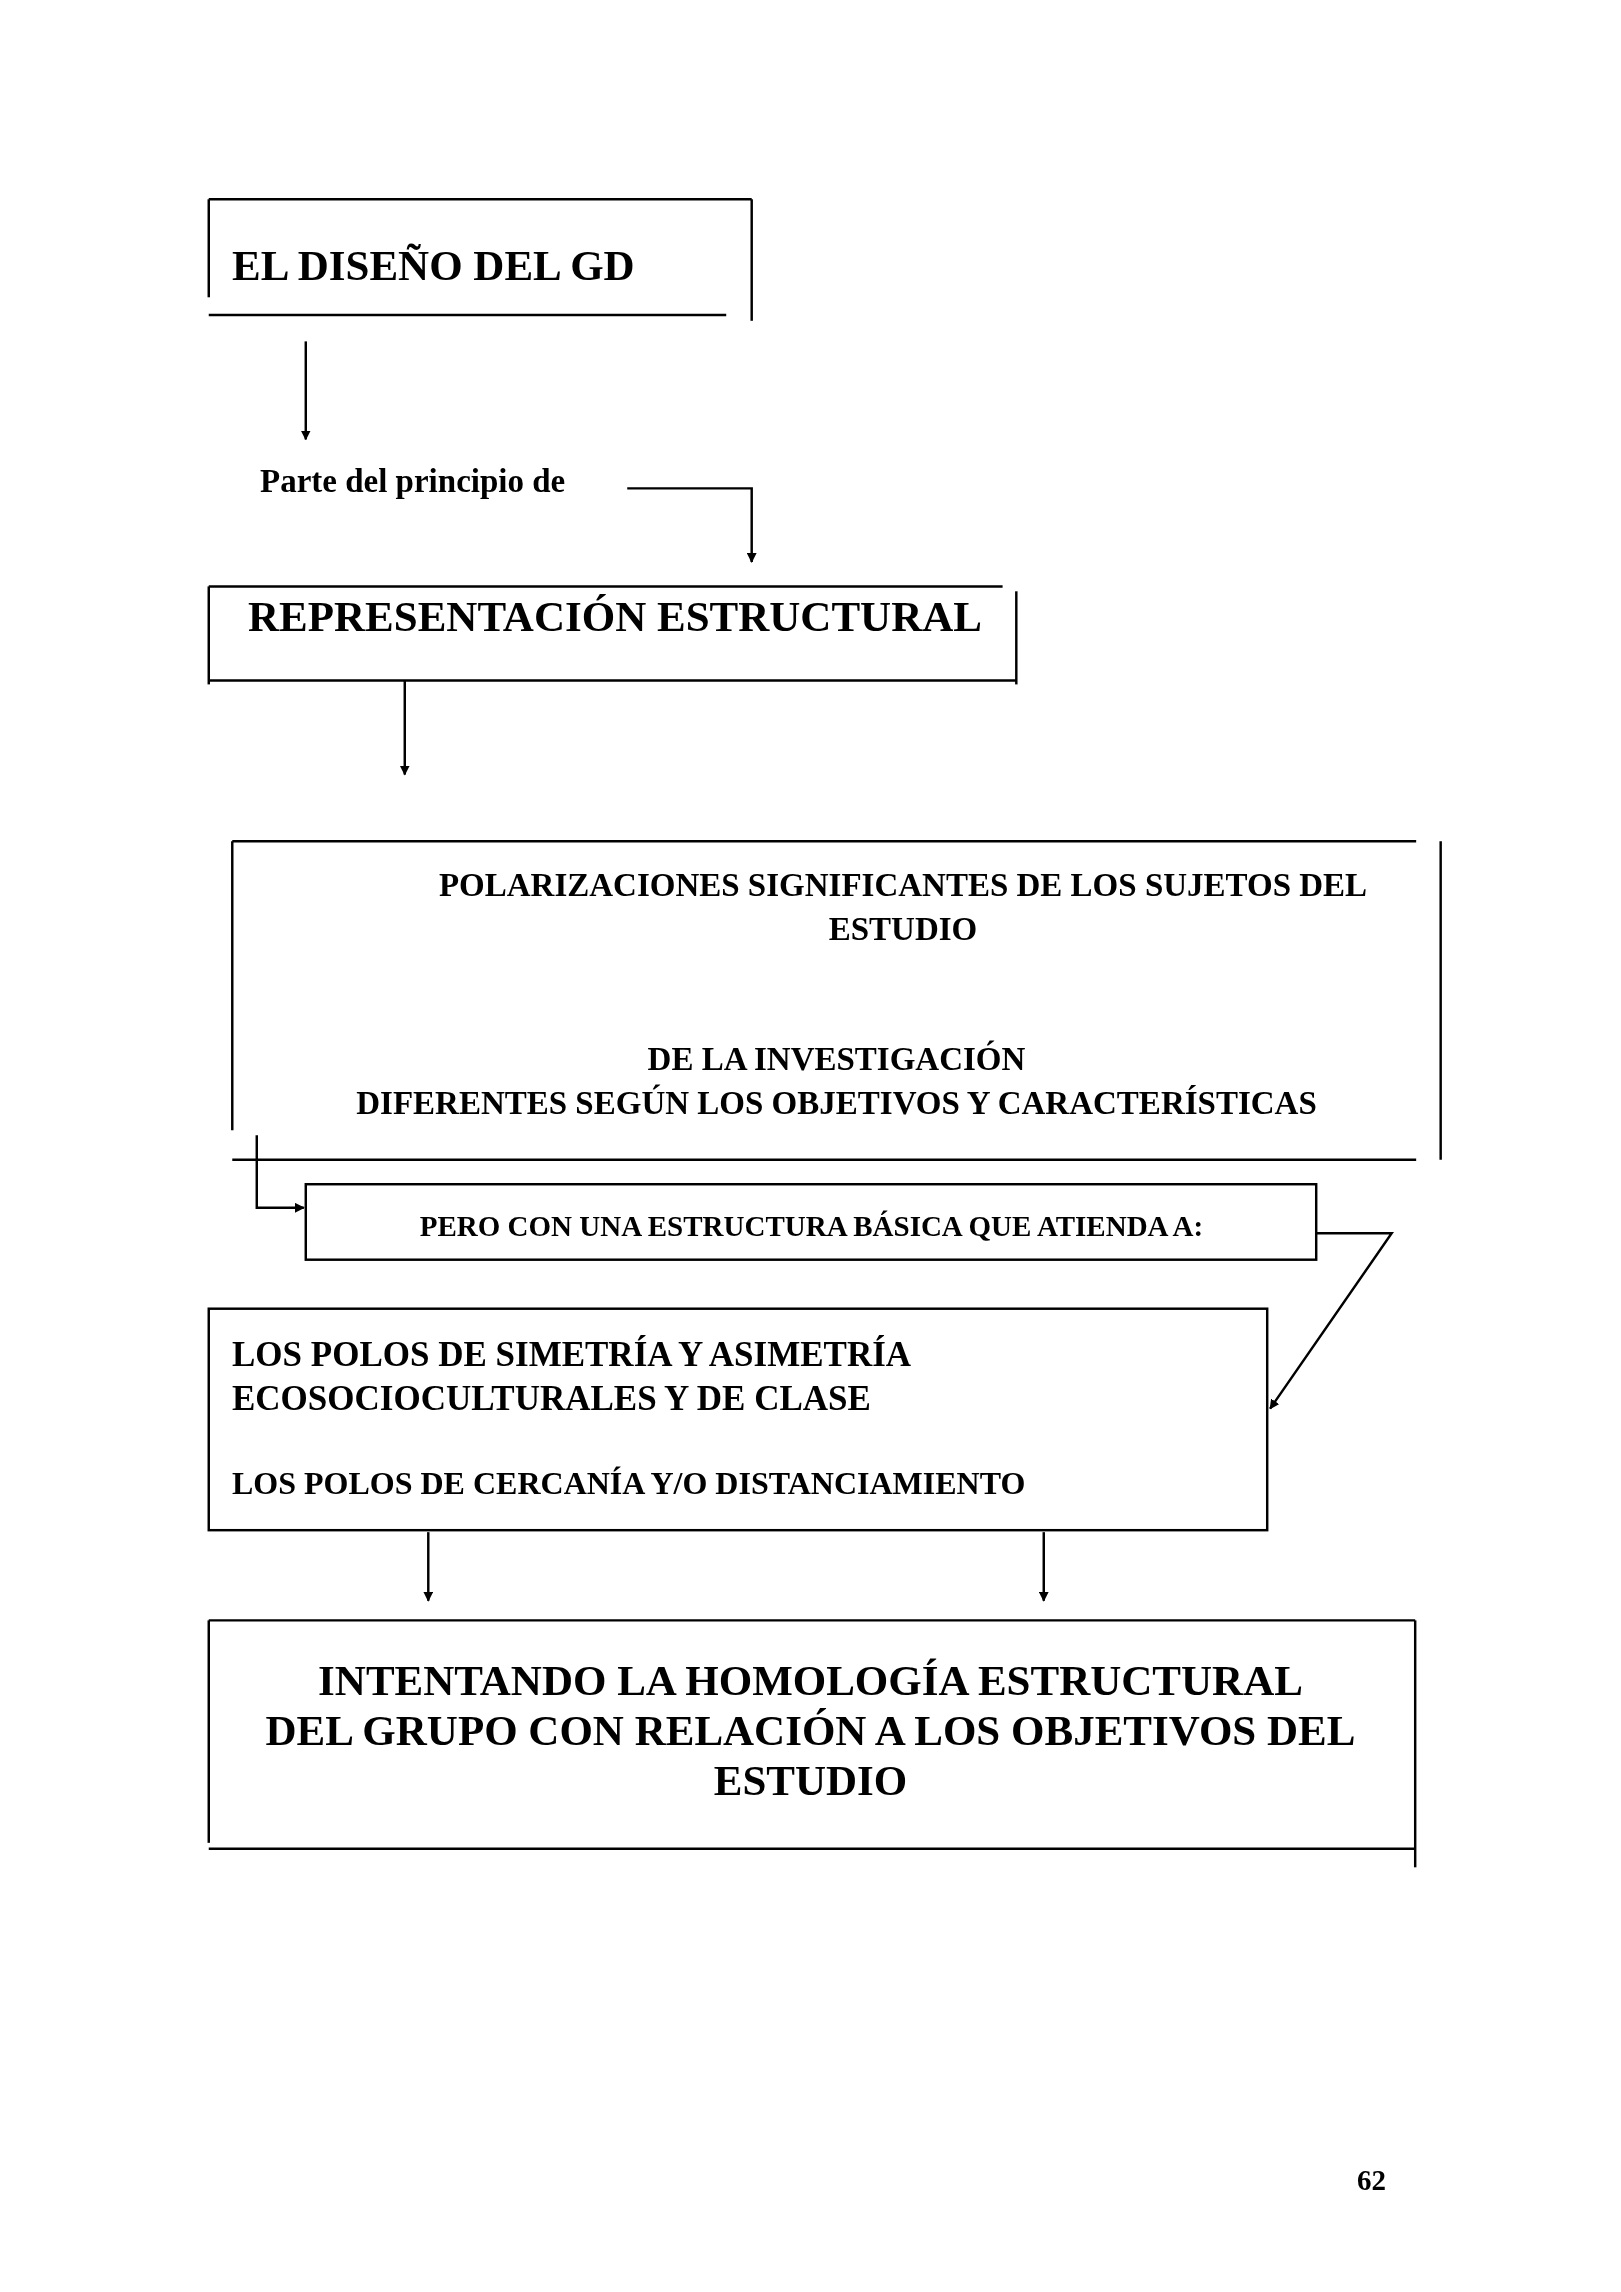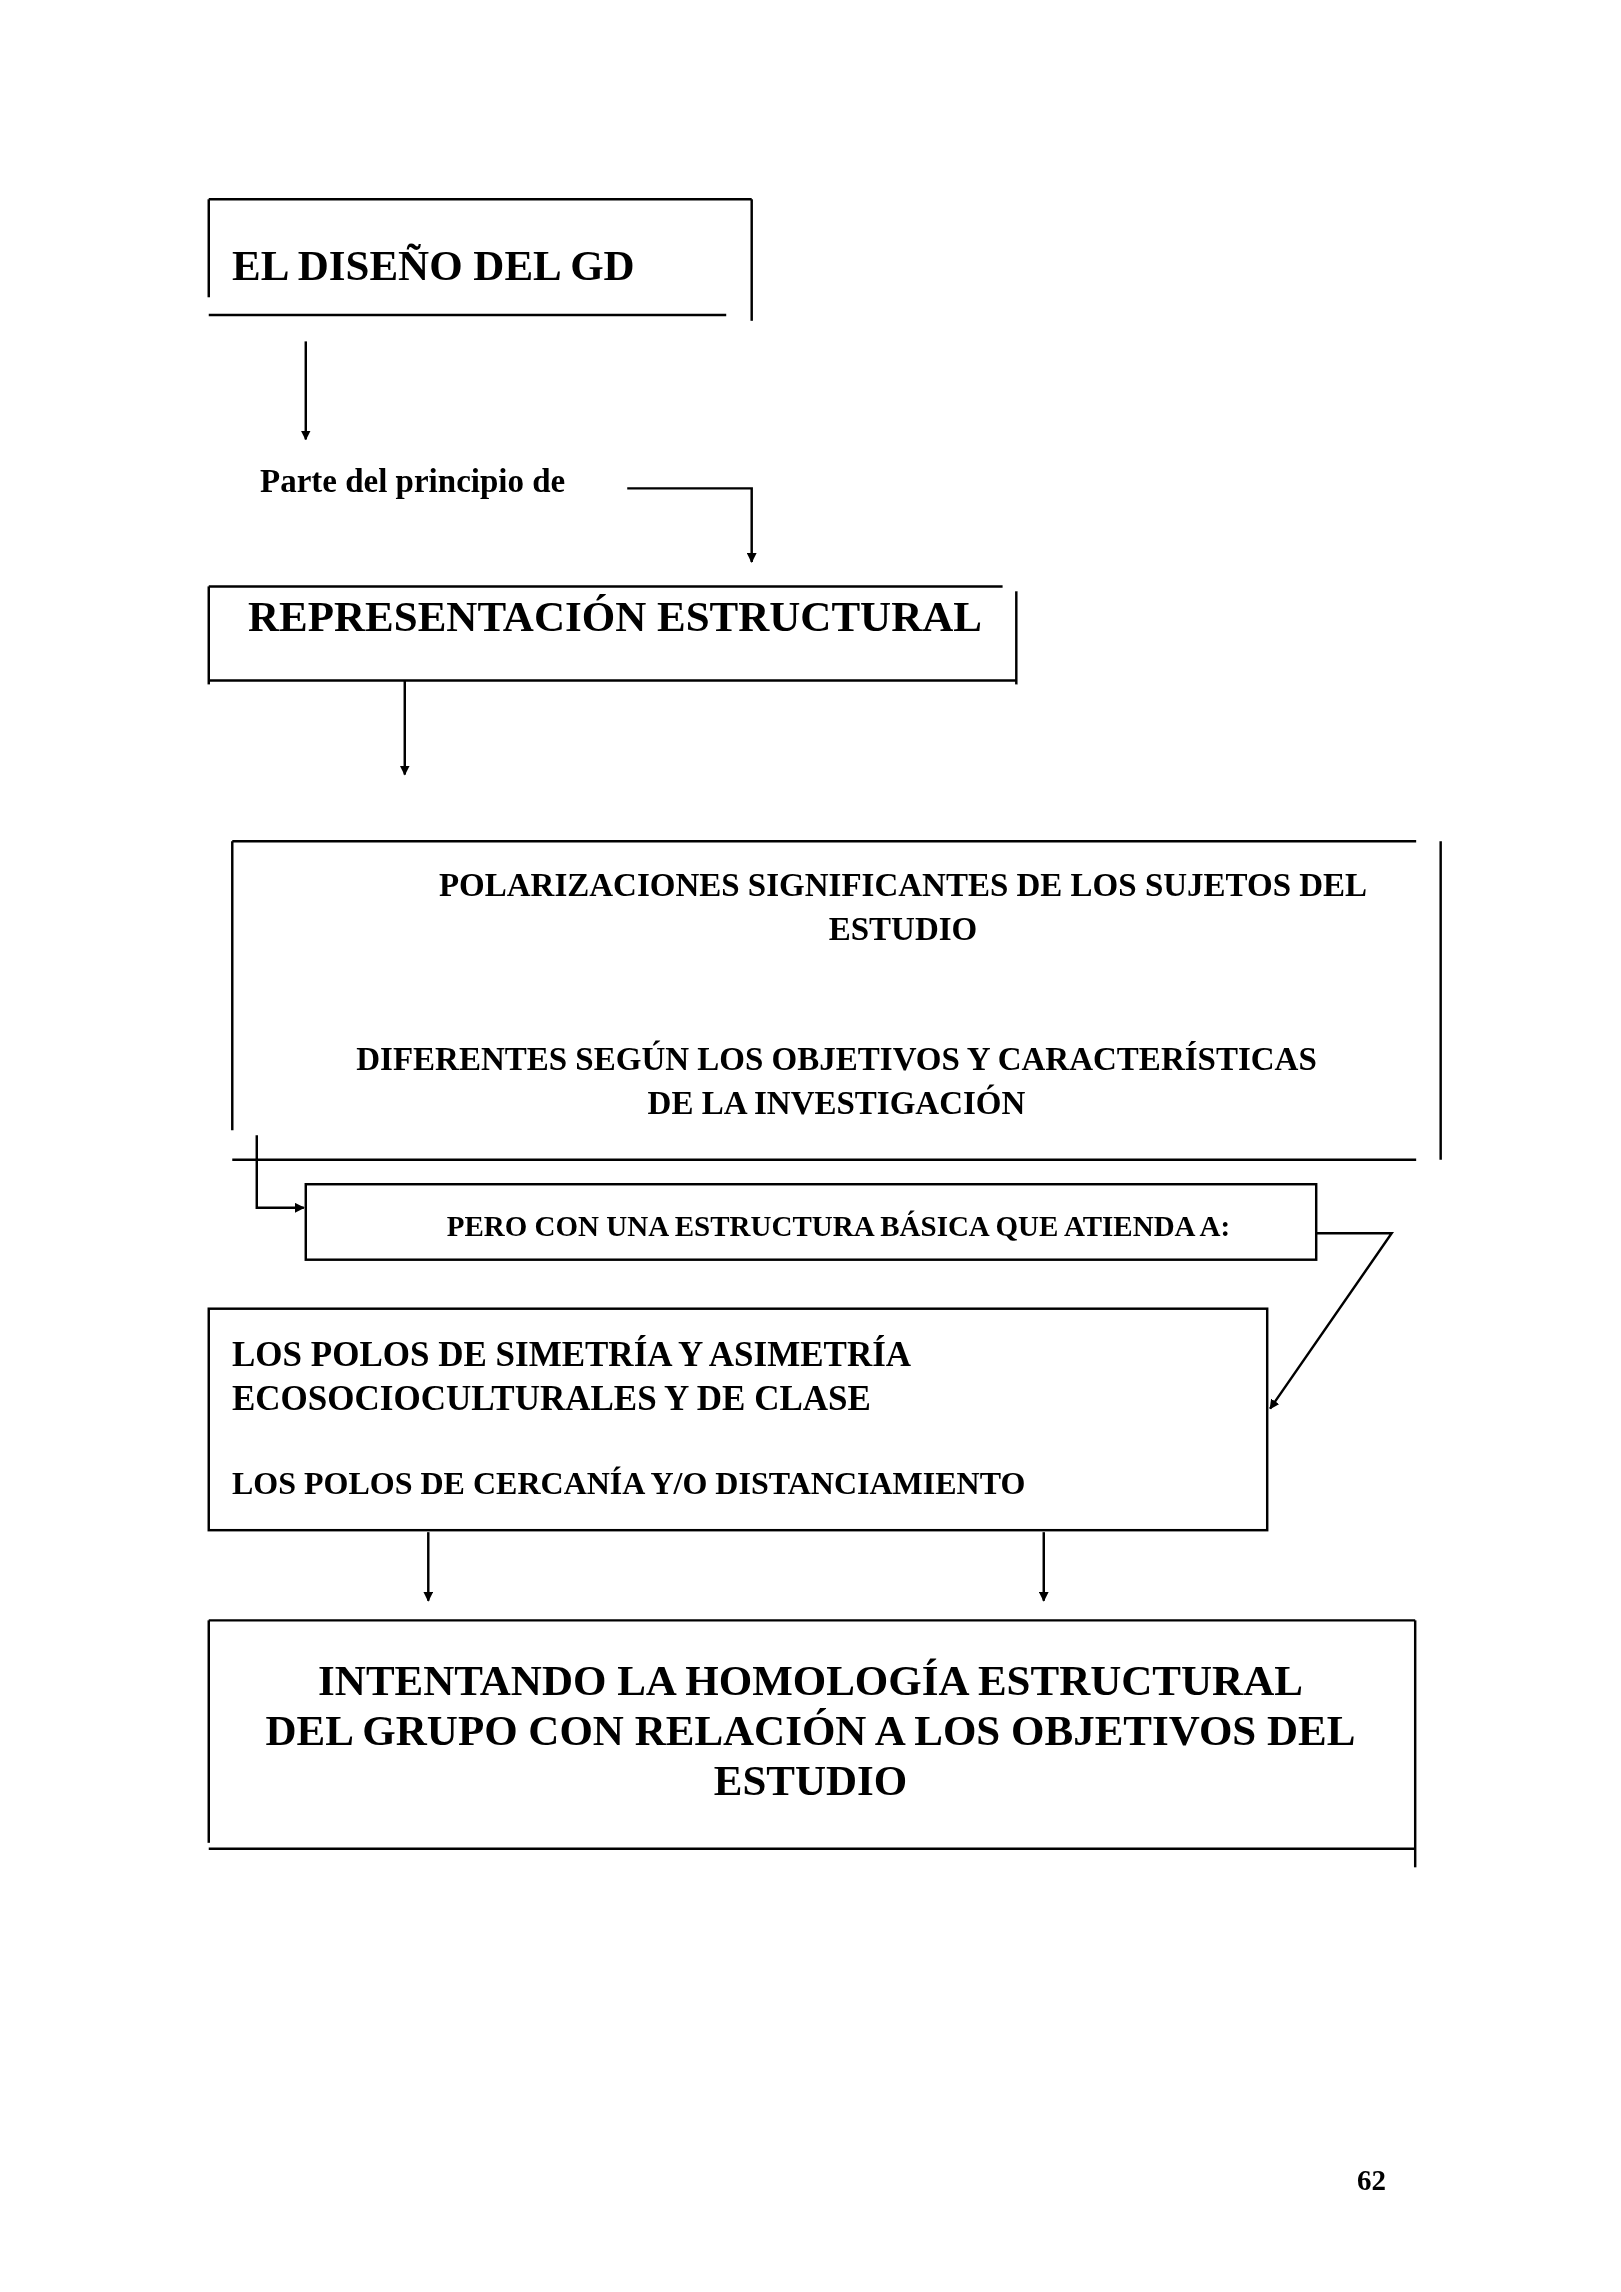--- a/index.html
+++ b/index.html
@@ -6,21 +6,21 @@
   body { width:1621px; height:2293px; position:relative; overflow:hidden;
          font-family:"Liberation Serif","DejaVu Serif",serif; color:#000; }
   svg.lines { position:absolute; left:0; top:0; width:1621px; height:2293px; }
   .t { position:absolute; font-weight:bold; white-space:nowrap; line-height:1; }
   .c { text-align:center; }
   #title1 { left:232px; top:244px; font-size:43px; }
   #parte { left:232px; top:465px; font-size:33px;margin-left:28px; }
   #rep { left:248px; top:595px; font-size:43px; }
   #pol { left:232px; width:1342px; top:863px; font-size:33px; line-height:44px; }
   #dif { left:232px; width:1209px; top:1037px; font-size:33px; line-height:44px; }
-  #pero { left:306px; width:1011px; top:1212px; font-size:29px;padding-left:27px; }
+  #pero { left:306px; width:1011px; top:1212px; font-size:29px; }
   #polos1 { left:232px; top:1333px; font-size:35px; line-height:44px; }
   #polos2 { left:232px; top:1467px; font-size:32px; }
   #homo { left:209px; width:1203px; top:1656px; font-size:43px; line-height:50px; }
   #pagenum { left:1357px; top:2166px; font-size:29px; font-weight:bold; }
 </style>
 </head>
 <body>
 
 <svg class="lines" viewBox="0 0 1654 2339">
   <defs>
@@ -73,22 +73,22 @@
 
 <div class="t" id="title1">EL DISEÑO DEL GD</div>
 <div class="t" id="parte">Parte del principio de</div>
 <div class="t" id="rep">REPRESENTACIÓN ESTRUCTURAL</div>
 
 <div class="t c" id="pol">
   <div>POLARIZACIONES SIGNIFICANTES DE LOS SUJETOS DEL</div>
   <div>ESTUDIO</div>
 </div>
 <div class="t c" id="dif">
+  <div>DE LA INVESTIGACIÓN</div>
   <div>DIFERENTES SEGÚN LOS OBJETIVOS Y CARACTERÍSTICAS</div>
-  <div>DE LA INVESTIGACIÓN</div>
 </div>
 
 <div class="t c" id="pero">PERO CON UNA ESTRUCTURA BÁSICA QUE ATIENDA A:</div>
 
 <div class="t" id="polos1">
   <div>LOS POLOS DE SIMETRÍA Y ASIMETRÍA</div>
   <div>ECOSOCIOCULTURALES Y DE CLASE</div>
 </div>
 <div class="t" id="polos2">LOS POLOS DE CERCANÍA Y/O DISTANCIAMIENTO</div>
 

